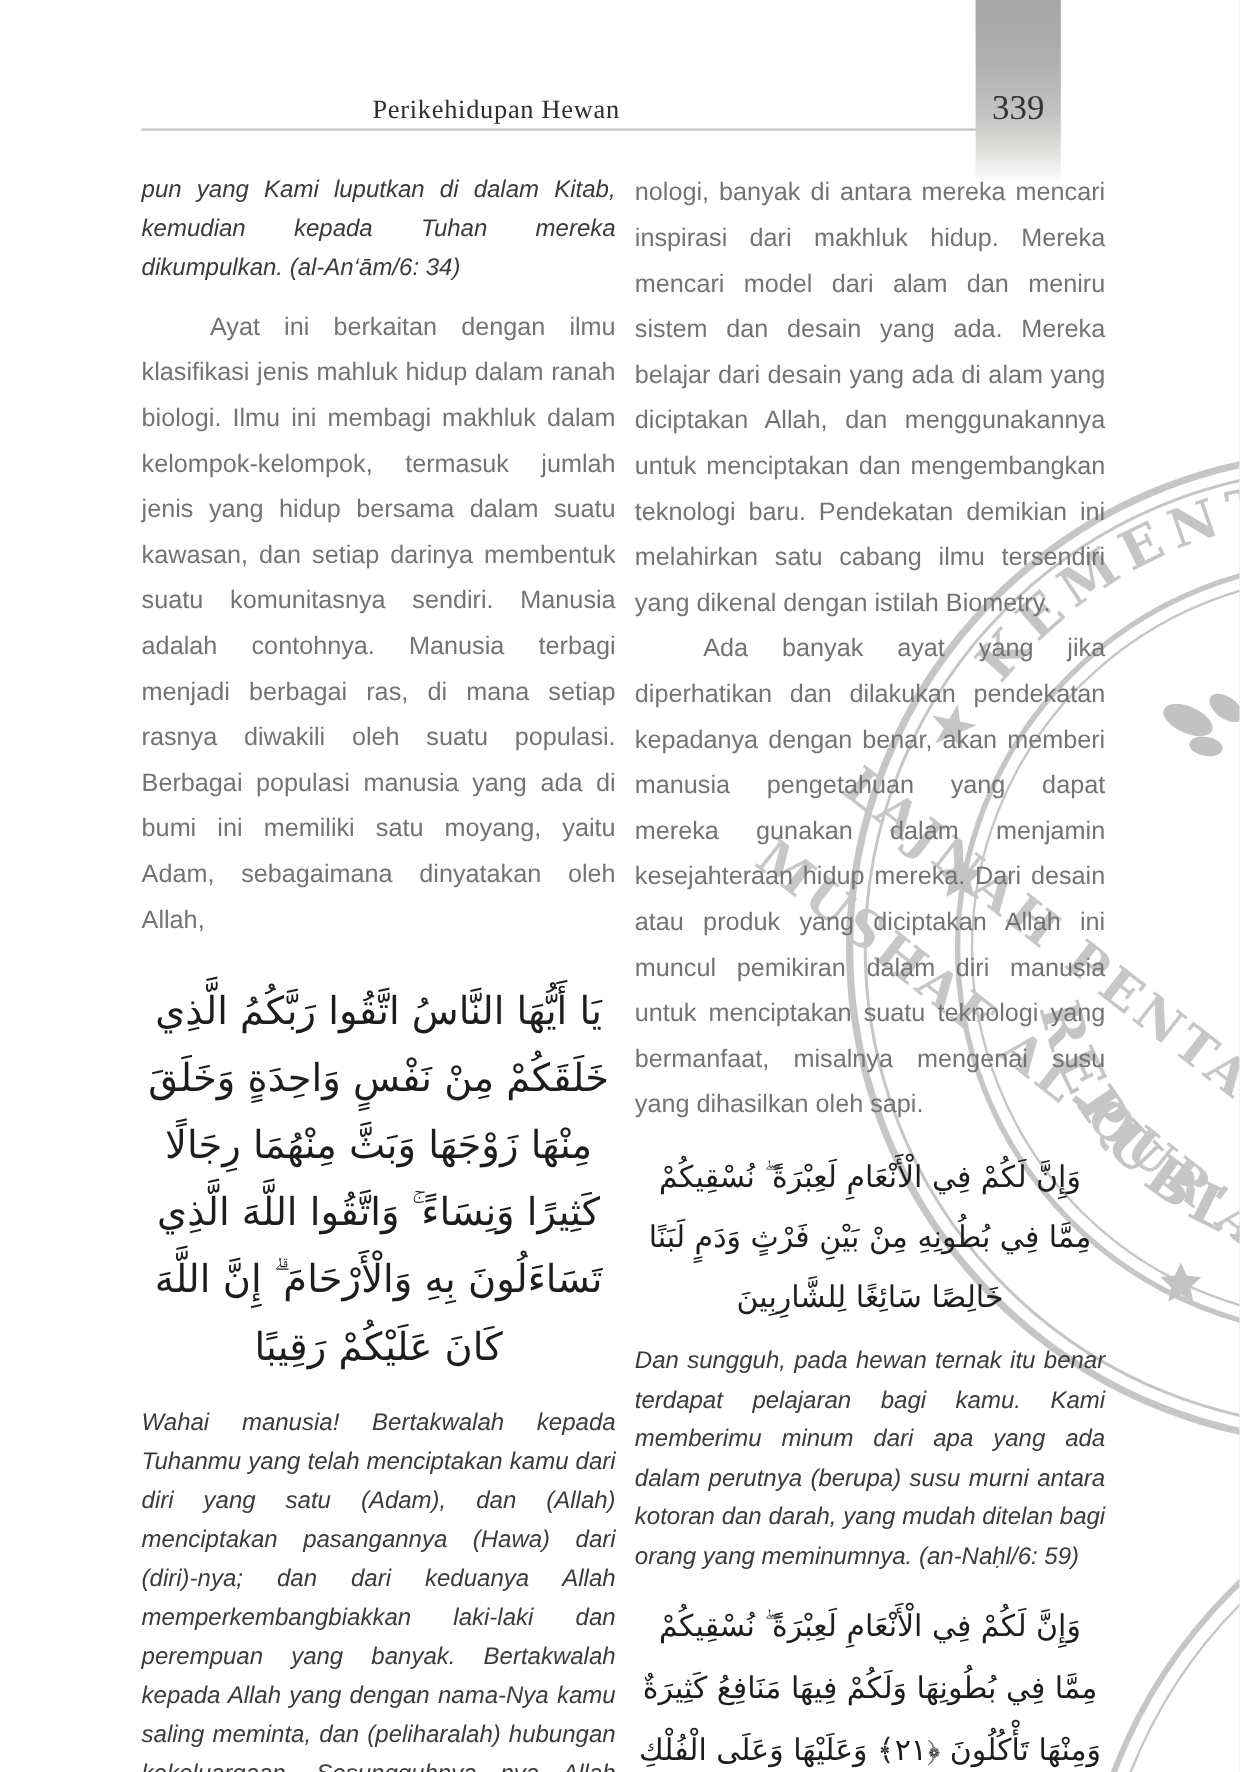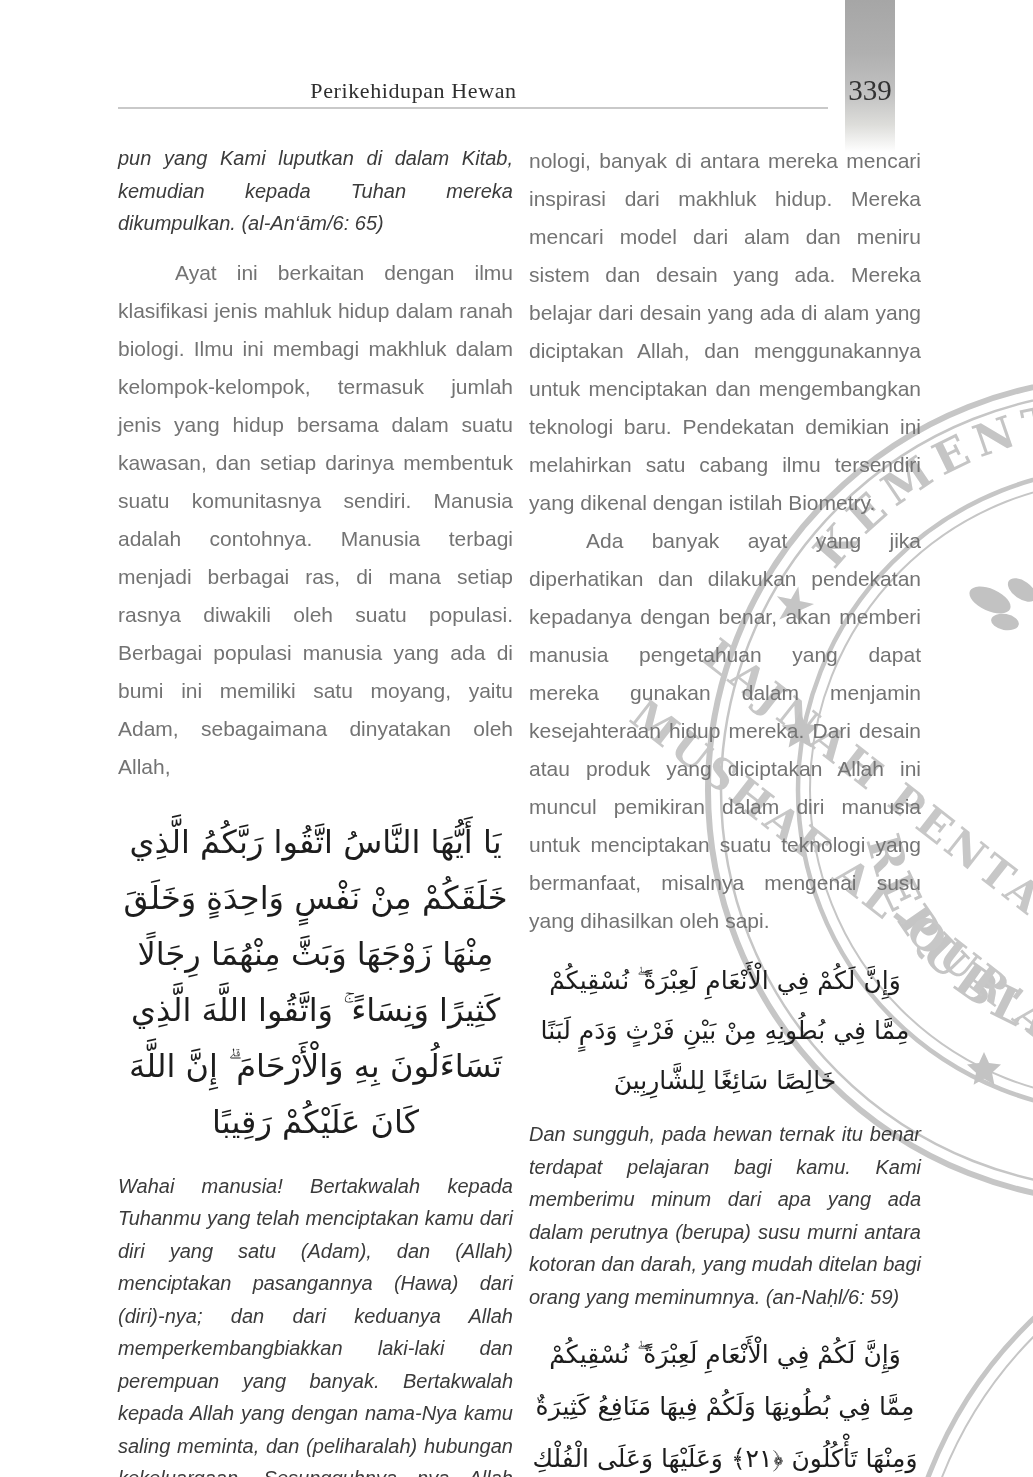--- a/index.html
+++ b/index.html
@@ -16,21 +16,21 @@
   .header-title {
     position:absolute; top:78px; left:0; width:827px; text-align:center;
     font-family:"Liberation Serif", serif; font-size:22px; letter-spacing:0.6px;
     color:#2e2e2e; z-index:2;
   }
   .header-rule {
     position:absolute; top:107px; left:118px; width:710px; height:2px;
     background:#c9c9c9; z-index:2;
   }
   .page-band {
-    position:absolute; top:0; left:845px; width:50px; height:152px; z-index:2;
+    position:absolute; top:0; left:813px; width:71px; height:152px; z-index:2;
     background:linear-gradient(180deg,#a6a6a6 0%,#b0b0b0 35%,#c2c2c2 62%,#ddddda 82%,rgba(255,255,255,0) 100%);
   }
   .page-num {
     display:block; padding-top:74px; text-align:center;
     font-family:"Liberation Serif", serif; font-size:29px; color:#333333;
   }
   
   .col { position:absolute; top:142px; z-index:1; }
   .col-left  { left:118px; width:395px; }
   .col-right { left:529px; width:392px; }
@@ -90,21 +90,21 @@
     </g>
   </svg>
 
   <div class="header-title">Perikehidupan Hewan</div>
   <div class="header-rule"></div>
   <div class="page-band">
     <span class="page-num">339</span>
   </div>
 
   <section class="col col-left">
-    <p class="small-italic mb-sm">pun yang Kami luputkan di dalam Kitab, kemudian kepada Tuhan mereka dikumpulkan. (al-An‘ām/6: 65)</p>
+    <p class="small-italic mb-sm">pun yang Kami luputkan di dalam Kitab, kemudian kepada Tuhan mereka dikumpulkan. (al-An‘ām/6: 34)</p>
     <p class="body-para indent">Ayat ini berkaitan dengan ilmu klasifikasi jenis mahluk hidup dalam ranah biologi. Ilmu ini membagi makhluk dalam kelompok-kelompok, termasuk jumlah jenis yang hidup bersama dalam suatu kawasan, dan setiap darinya membentuk suatu komunitasnya sendiri. Manusia adalah contohnya. Manusia terbagi menjadi berbagai ras, di mana setiap rasnya diwakili oleh suatu populasi. Berbagai populasi manusia yang ada di bumi ini memiliki satu moyang, yaitu Adam, sebagaimana dinyatakan oleh Allah,</p>
     <p class="arabic arabic-nisa" lang="ar" dir="rtl">يَا أَيُّهَا النَّاسُ اتَّقُوا رَبَّكُمُ الَّذِي خَلَقَكُمْ مِنْ نَفْسٍ وَاحِدَةٍ وَخَلَقَ مِنْهَا زَوْجَهَا وَبَثَّ مِنْهُمَا رِجَالًا كَثِيرًا وَنِسَاءً ۚ وَاتَّقُوا اللَّهَ الَّذِي تَسَاءَلُونَ بِهِ وَالْأَرْحَامَ ۗ إِنَّ اللَّهَ كَانَ عَلَيْكُمْ رَقِيبًا</p>
     <p class="small-italic mb-sm">Wahai manusia! Bertakwalah kepada Tuhanmu yang telah menciptakan kamu dari diri yang satu (Adam), dan (Allah) menciptakan pasangannya (Hawa) dari (diri)-nya; dan dari keduanya Allah memperkembangbiakkan laki-laki dan perempuan yang banyak. Bertakwalah kepada Allah yang dengan nama-Nya kamu saling meminta, dan (peliharalah) hubungan kekeluargaan. Sesungguhnya nya Allah selalu menjaga dan mengawasimu. (an-Nisā'/4: 1)</p>
 
   </section>
 
   <section class="col col-right">
     <p class="body-para">nologi, banyak di antara mereka mencari inspirasi dari makhluk hidup. Mereka mencari model dari alam dan meniru sistem dan desain yang ada. Mereka belajar dari desain yang ada di alam yang diciptakan Allah, dan menggunakannya untuk menciptakan dan mengembangkan teknologi baru. Pendekatan demikian ini melahirkan satu cabang ilmu tersendiri yang dikenal dengan istilah Biometry.</p>
     <p class="body-para indent">Ada banyak ayat yang jika diperhatikan dan dilakukan pendekatan kepadanya dengan benar, akan memberi manusia pengetahuan yang dapat mereka gunakan dalam menjamin kesejahteraan hidup mereka. Dari desain atau produk yang diciptakan Allah ini muncul pemikiran dalam diri manusia untuk menciptakan suatu teknologi yang bermanfaat, misalnya mengenai susu yang dihasilkan oleh sapi.</p>
     <p class="arabic arabic-nahl" lang="ar" dir="rtl">وَإِنَّ لَكُمْ فِي الْأَنْعَامِ لَعِبْرَةً ۖ نُسْقِيكُمْ مِمَّا فِي بُطُونِهِ مِنْ بَيْنِ فَرْثٍ وَدَمٍ لَبَنًا خَالِصًا سَائِغًا لِلشَّارِبِينَ</p>

